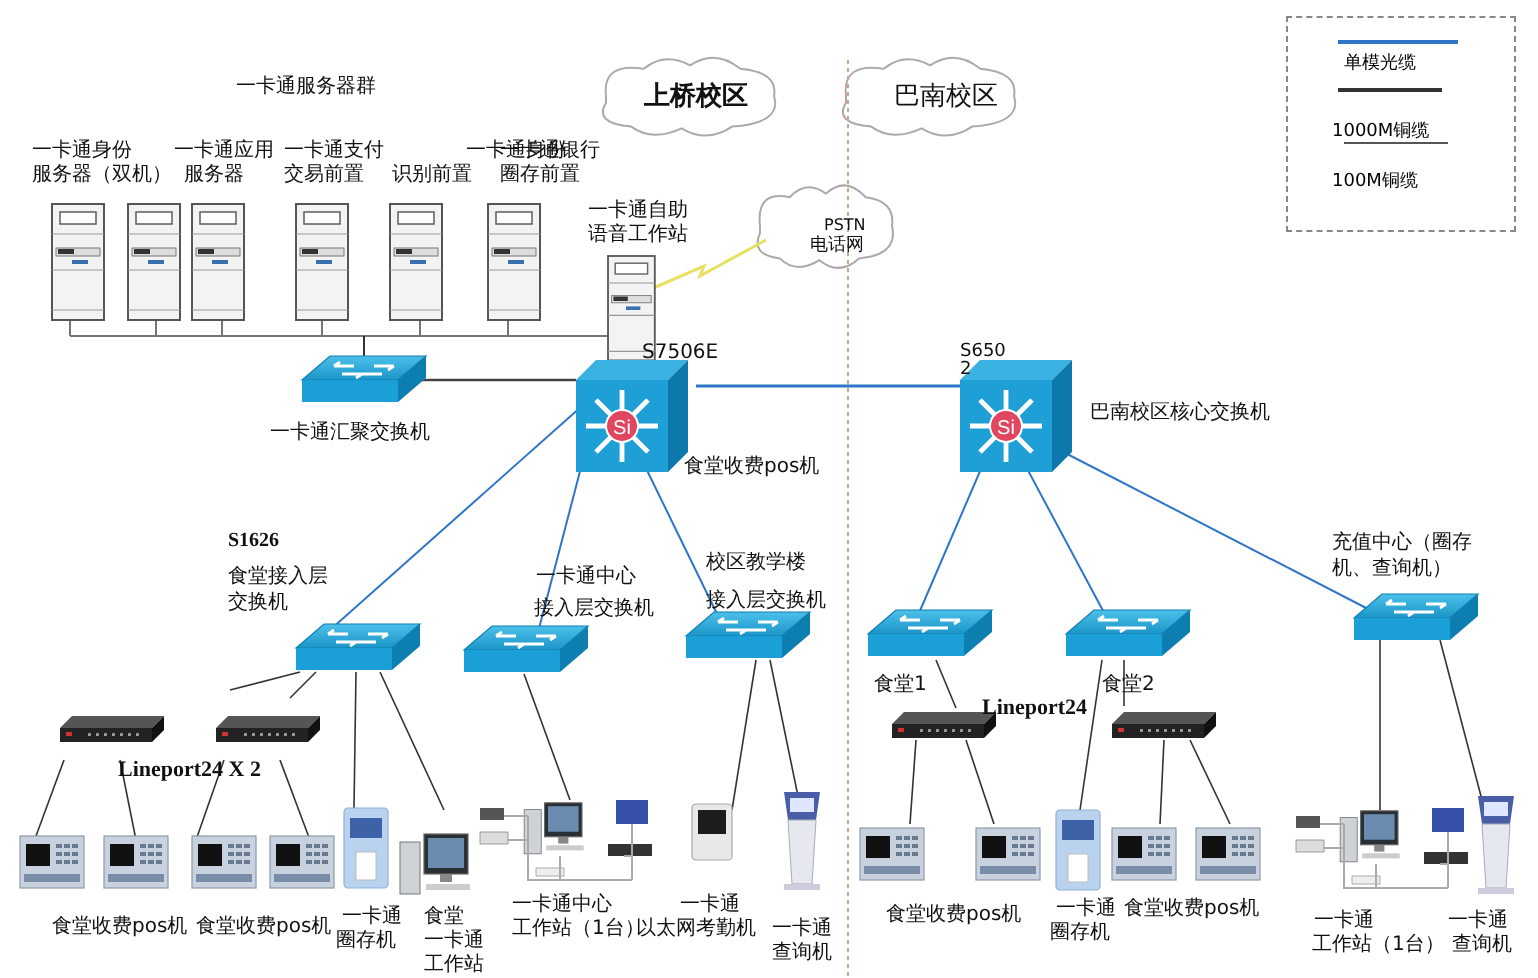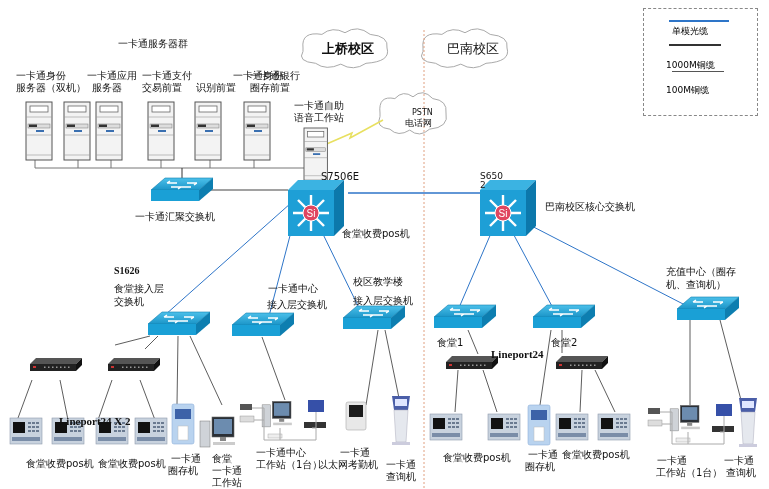--- a/index.html
+++ b/index.html
@@ -250,21 +250,21 @@
   <div>
     <div class="lbl" style="left:353px;top:275px;">校区教学楼</div>
     <div class="lbl" style="left:353px;top:294px;">接入层交换机</div>
   </div>
   <div class="lbl" style="left:437px;top:336px;">食堂1</div>
   <div class="lbl" style="left:551px;top:336px;">食堂2</div>
   <div>
     <div class="lbl" style="left:666px;top:265px;">充值中心（圈存</div>
     <div class="lbl" style="left:666px;top:278px;">机、查询机）</div>
   </div>
-  <div class="lbl b" style="left:59px;top:379px;font-size:11px;margin-top:36px;">Lineport24 X 2</div>
+  <div class="lbl b" style="left:59px;top:379px;font-size:11px;">Lineport24 X 2</div>
   <div class="lbl b" style="left:491px;top:348px;font-size:11px;">Lineport24</div>
 
   <div class="lbl" style="left:26px;top:457px;">食堂收费pos机</div>
   <div class="lbl" style="left:98px;top:457px;">食堂收费pos机</div>
   <div>
     <div class="lbl" style="left:171px;top:452px;">一卡通</div>
     <div class="lbl" style="left:168px;top:464px;">圈存机</div>
   </div>
   <div>
     <div class="lbl" style="left:212px;top:452px;">食堂</div>

